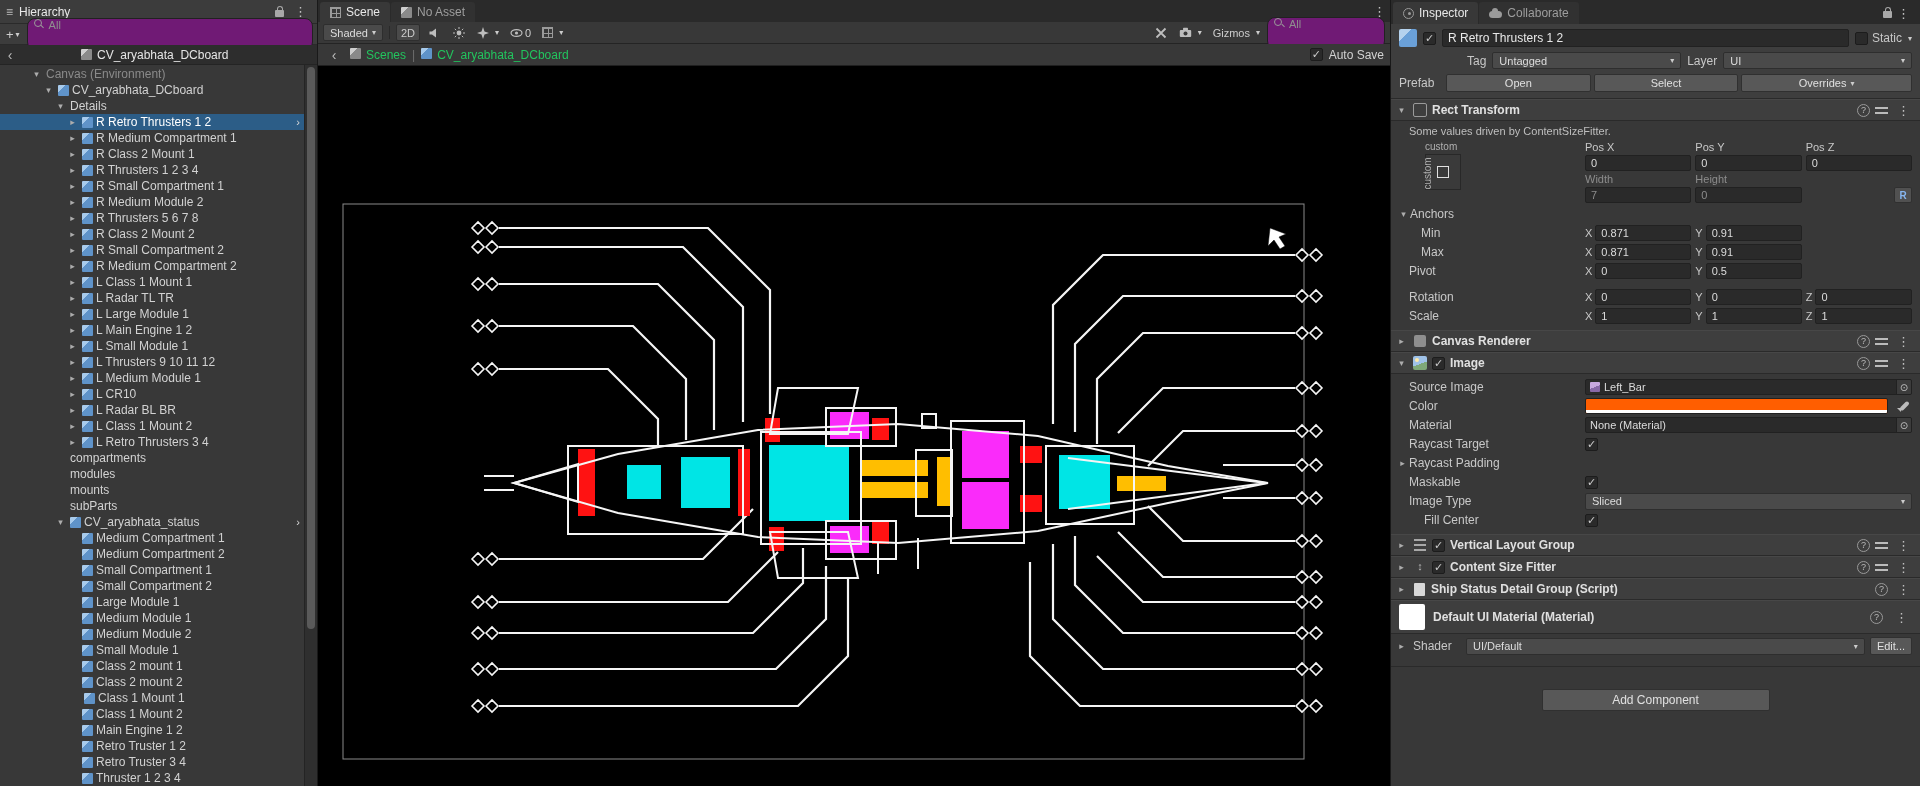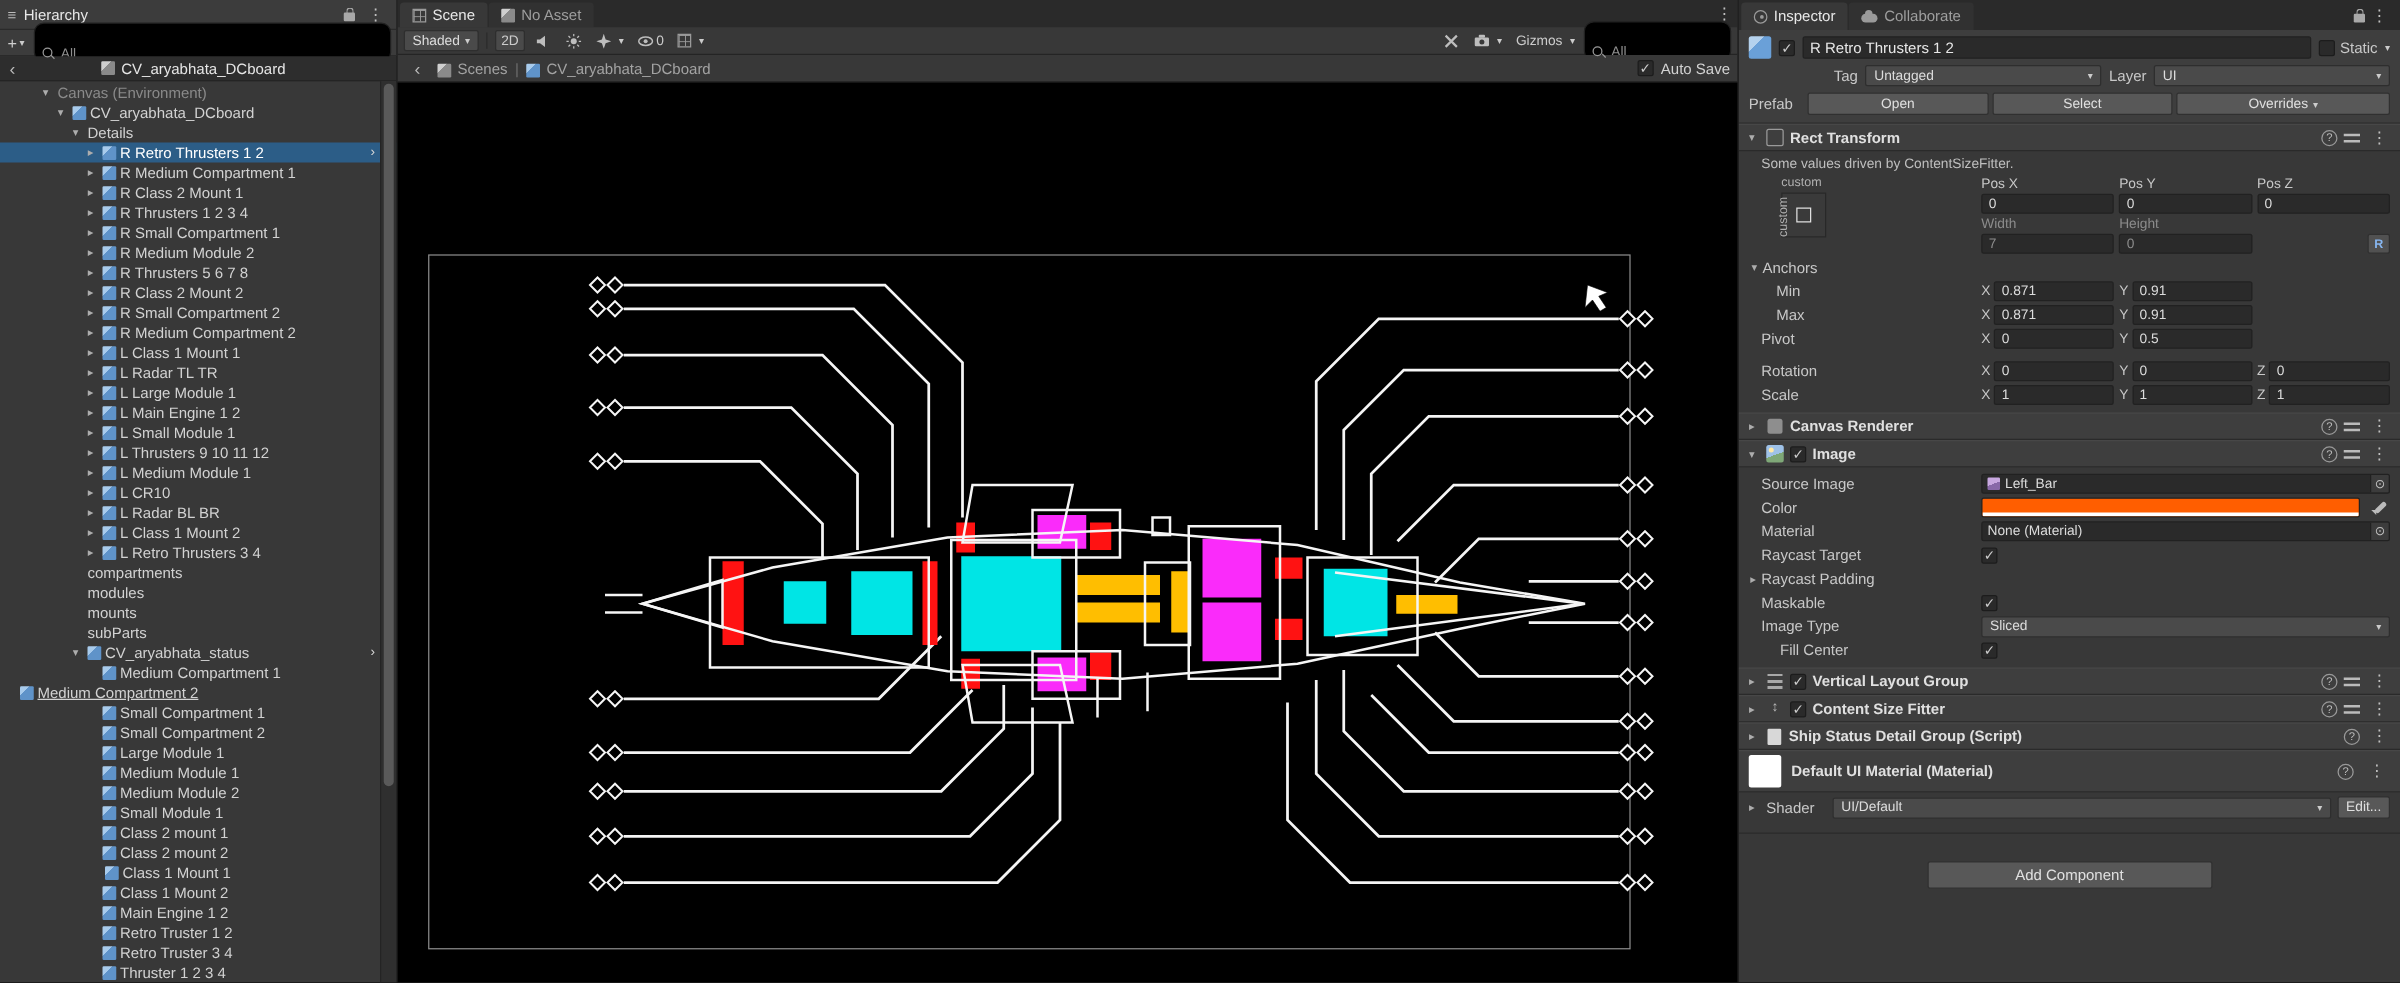--- a/index.html
+++ b/index.html
@@ -21,21 +21,21 @@
 .cube{display:inline-block;width:11px;height:11px;border-radius:1px;background:linear-gradient(135deg,#A8CBEC 0%,#A8CBEC 35%,#5F93C9 35%,#5F93C9 100%);flex:none}
 .cube.gray{background:linear-gradient(135deg,#CFCFCF 0%,#CFCFCF 35%,#8A8A8A 35%,#8A8A8A 100%)}
 
 
 .hierarchy{width:318px;flex:none;display:flex;flex-direction:column;background:#383838;border-right:1px solid #191919;position:relative}
 .panel-titlebar{height:24px;background:#3C3C3C;border-bottom:1px solid #2A2A2A;display:flex;align-items:center;padding:0 6px;gap:6px}
 .burger{color:#BDBDBD;font-size:12px}
 .panel-title{color:#E8E8E8}
 .hier-toolbar{height:21px;background:#3C3C3C;border-bottom:1px solid #2A2A2A;display:flex;align-items:center;padding:0 4px;gap:5px}
 .plus-btn{display:flex;align-items:center;color:#CFCFCF;font-size:13px;padding:0 2px}
-.searchbox{flex:1;height:32px;background:#000000;border:1px solid #212121;border-radius:8px;display:flex;align-items:flex-end;padding:0 6px;gap:4px}
+.searchbox{flex:1;height:32px;background:#701a75;border:1px solid #212121;border-radius:8px;display:flex;align-items:flex-start;padding:0 6px;gap:4px}
 .searchbox .ph{color:#8F8F8F;font-size:11px}
 .prefab-header{height:20px;background:#2D2D2D;border-bottom:1px solid #242424;display:flex;align-items:center;gap:5px}
 .backchev{width:20px;text-align:center;color:#BBB;font-size:14px;flex:none}
 .prefab-header .cube{margin-left:56px}
 .ph-name{color:#E6E6E6}
 .tree{flex:1;overflow:hidden;position:relative;padding-top:1px}
 .h-row{height:16px;display:flex;align-items:center;gap:3px;white-space:nowrap;font-size:12px;color:#D2D2D2;position:relative}
 .h-row.sel{background:var(--selection,#2C5D87);color:#FFF}
 .h-row.dimmed{color:#8A8A8A}
 .h-row .nav{position:absolute;right:17px;color:#D8D8D8;font-size:11px}
@@ -50,21 +50,21 @@
 .tabbar .kebab{margin-left:auto;align-self:center}
 .tab-ic{width:11px;height:11px;display:inline-block;flex:none}
 .tab-ic.grid{border:1px solid #9a9a9a;background-image:linear-gradient(#9a9a9a 1px,transparent 1px),linear-gradient(90deg,#9a9a9a 1px,transparent 1px);background-size:5px 5px}
 .scene-toolbar{height:22px;background:#383838;border-bottom:1px solid #242424;display:flex;align-items:center;padding:0 5px;gap:3px}
 .dd{height:17px;background:#4A4A4A;border:1px solid #2E2E2E;border-radius:2px;display:flex;align-items:center;padding:0 6px;font-size:11px;color:#DDD}
 .tbtn{height:17px;min-width:22px;border-radius:2px;display:flex;align-items:center;justify-content:center;padding:0 4px;color:#CCC;font-size:11px;gap:2px}
 .tbtn.on{background:#4A4A4A;border:1px solid #2E2E2E}
 .tsep{width:1px;height:13px;background:#2A2A2A;margin:0 3px}
 .searchbox.scene-search{flex:none;width:118px}
 .breadcrumb{height:22px;background:#383838;border-bottom:1px solid #1F1F1F;display:flex;align-items:center;padding:0 6px;gap:6px}
-.crumb{display:flex;align-items:flex-end;gap:5px;color:#a3a3a3}
+.crumb{display:flex;align-items:flex-start;gap:5px;color:#22c55e}
 .crumb-sep{color:#6E6E6E}
 .scene-canvas{flex:1;background:#000;position:relative;overflow:hidden}
 
 
 .inspector{flex:1;background:#383838;display:flex;flex-direction:column;overflow:hidden;border-left:1px solid #191919}
 .insp-tabbar{height:24px;background:#2A2A2A;display:flex;align-items:flex-end;gap:1px;padding:2px 6px 0 2px}
 .itab{height:22px;display:flex;align-items:center;gap:5px;padding:0 10px;background:#313131;color:#9E9E9E;border-radius:3px 3px 0 0}
 .itab.active{background:#383838;color:#E8E8E8}
 .insp-tabbar .lock,.insp-tabbar .kebab{align-self:center}
 .tab-ic.insp{border:1px solid #9a9a9a;border-radius:50%;position:relative}
@@ -313,21 +313,21 @@
           <span class="fold">▾</span>
           <span class="cube"></span>
           <span>CV_aryabhata_status</span>
           <span class="nav">›</span>
         </div>
         <div class="h-row" style="padding-left: 66px;">
           <span class="fold"></span>
           <span class="cube"></span>
           <span>Medium Compartment 1</span>
         </div>
-        <div class="h-row" style=" text-decoration: underline;">
+        <div class="h-row" style="padding-left: 66px;">
           <span class="fold"></span>
           <span class="cube"></span>
           <span>Medium Compartment 2</span>
         </div>
         <div class="h-row" style="padding-left: 66px;">
           <span class="fold"></span>
           <span class="cube"></span>
           <span>Small Compartment 1</span>
         </div>
         <div class="h-row" style="padding-left: 66px; text-align: center;">

